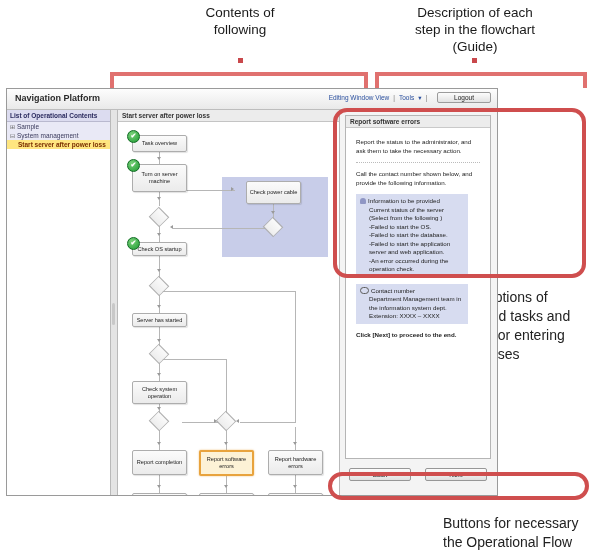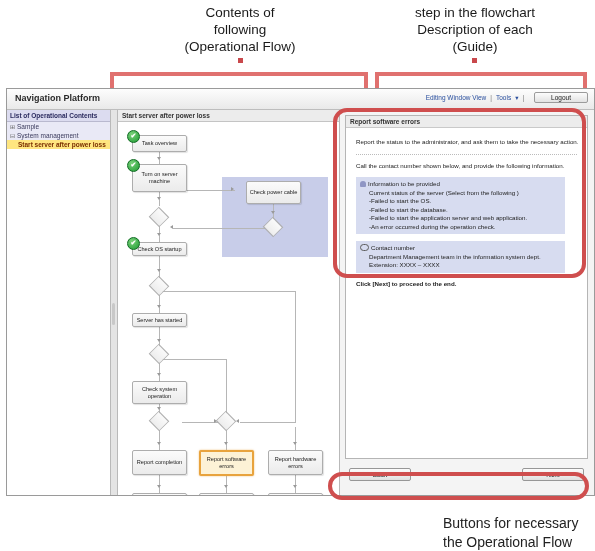--- a/index.html
+++ b/index.html
@@ -20,21 +20,21 @@
   
   .pink-arrow-stem{position:absolute;background:#f7a6a1;}
   .pink-arrow-head{position:absolute;width:0;height:0;border-left:16px solid transparent;border-right:16px solid transparent;border-top:22px solid #f7a6a1;}
 
   
   .red-outline{position:absolute;border:4px solid #cf4e4e;border-radius:14px;box-sizing:border-box;pointer-events:none;}
   .red-outline-btn{position:absolute;border:4px solid #cf4e4e;border-radius:16px;box-sizing:border-box;pointer-events:none;}
 
   
   #app{
-    position:absolute;left:6px;top:88px;width:589px;height:408px;
+    position:absolute;left:6px;top:88px;width:492px;height:408px;
     background:#ffffff;border:1px solid #9a9a9a;box-sizing:border-box;
   }
   .titlebar{
     height:20px;background:linear-gradient(#fdfdfd,#e9e9e9);
     border-bottom:1px solid #bdbdbd;position:relative;
   }
   .titlebar .apptitle{position:absolute;left:8px;top:4px;font-size:9px;font-weight:bold;color:#2a2a2a;}
   .toolbar{position:absolute;right:6px;top:3px;display:flex;align-items:center;gap:4px;}
   .tlink{font-size:6.5px;color:#2a4f9e;text-decoration:none;}
   .tsep{font-size:6.5px;color:#777;}
@@ -106,26 +106,25 @@
   .navbtn.next{right:4px;}
 
   .cursor{position:absolute;width:0;height:0;}
 </style>
 </head>
 <body>
 
 <div class="annot" style="left:150px;top:4px;width:180px;">
   <div>Contents of</div>
   <div>following</div>
-  <div>(Operational Flow)</div>
 </div>
 
 <div class="annot" style="left:380px;top:4px;width:190px;">
+  <div>Description of each</div>
   <div>step in the flowchart</div>
-  <div>Description of each</div>
   <div>(Guide)</div>
 </div>
 
 <div class="tick" style="left:238px;top:58px;"></div>
 <div class="tick" style="left:472px;top:58px;"></div>
 
 <div class="bracket" style="left:110px;top:72px;width:258px;height:16px;"></div>
 <div class="bracket" style="left:375px;top:72px;width:212px;height:16px;"></div>
 
 <div class="annot-left" style="left:10px;top:168px;width:92px;">

